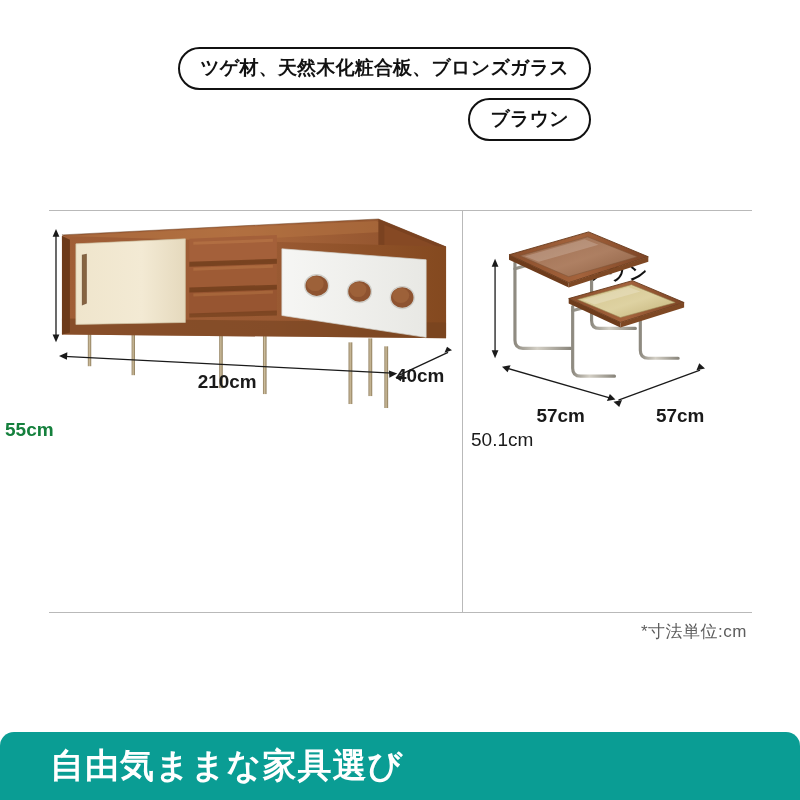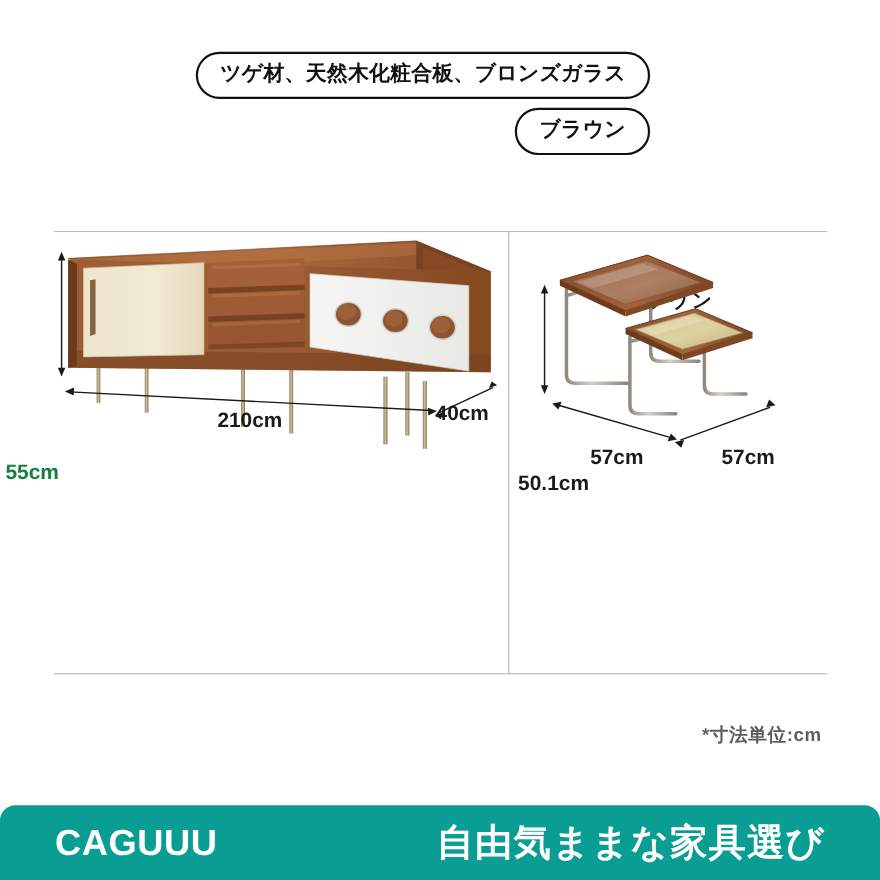--- a/index.html
+++ b/index.html
@@ -85,23 +85,23 @@
     font-family: "Liberation Sans", "DejaVu Sans", sans-serif;
     font-size: 19px;
     font-weight: 700;
     fill: #1a1a1a;
   }
 
   
   .footnote {
     position: absolute;
     right: 53px;
-    top: 657px;
+    top: 620px;
     font-size: 17px;
-    font-weight: 700;
+    font-weight: 400;
     color: #5d5d5d;
     letter-spacing: 0.5px;
     text-align: right;
   }
 
   
   .footer {
     position: absolute;
     left: 0;
     bottom: 0;
@@ -352,22 +352,21 @@
           <line x1="156" y1="190" x2="238" y2="160"></line>
         </g>
         <polygon points="151,191.8 159.6,190 156.8,197" fill="#1a1a1a"></polygon>
         <polygon points="243,158.2 234.4,160 237.2,153" fill="#1a1a1a"></polygon>
 
         <text class="dim-label" x="98" y="212" text-anchor="middle">57cm</text>
         <text class="dim-label" x="218" y="212" text-anchor="middle">57cm</text>
       </svg>
     </div>
 
-    <div style="position:absolute; left:8px; top:218px; font-size:19px; font-weight:700; color:#1a1a1a;">50.1cm</div>
+    <div style="position:absolute; left:8px; top:218px; font-size:19px; font-weight:400; color:#1a1a1a;">50.1cm</div>
   </div>
 </div>
 
 <div class="footnote">*寸法単位:cm</div>
 
 <div class="footer">
-  <div class="brand">CAGUUU</div>
   <div class="tagline">自由気ままな家具選び</div>
 </div>
 
 </body></html>

